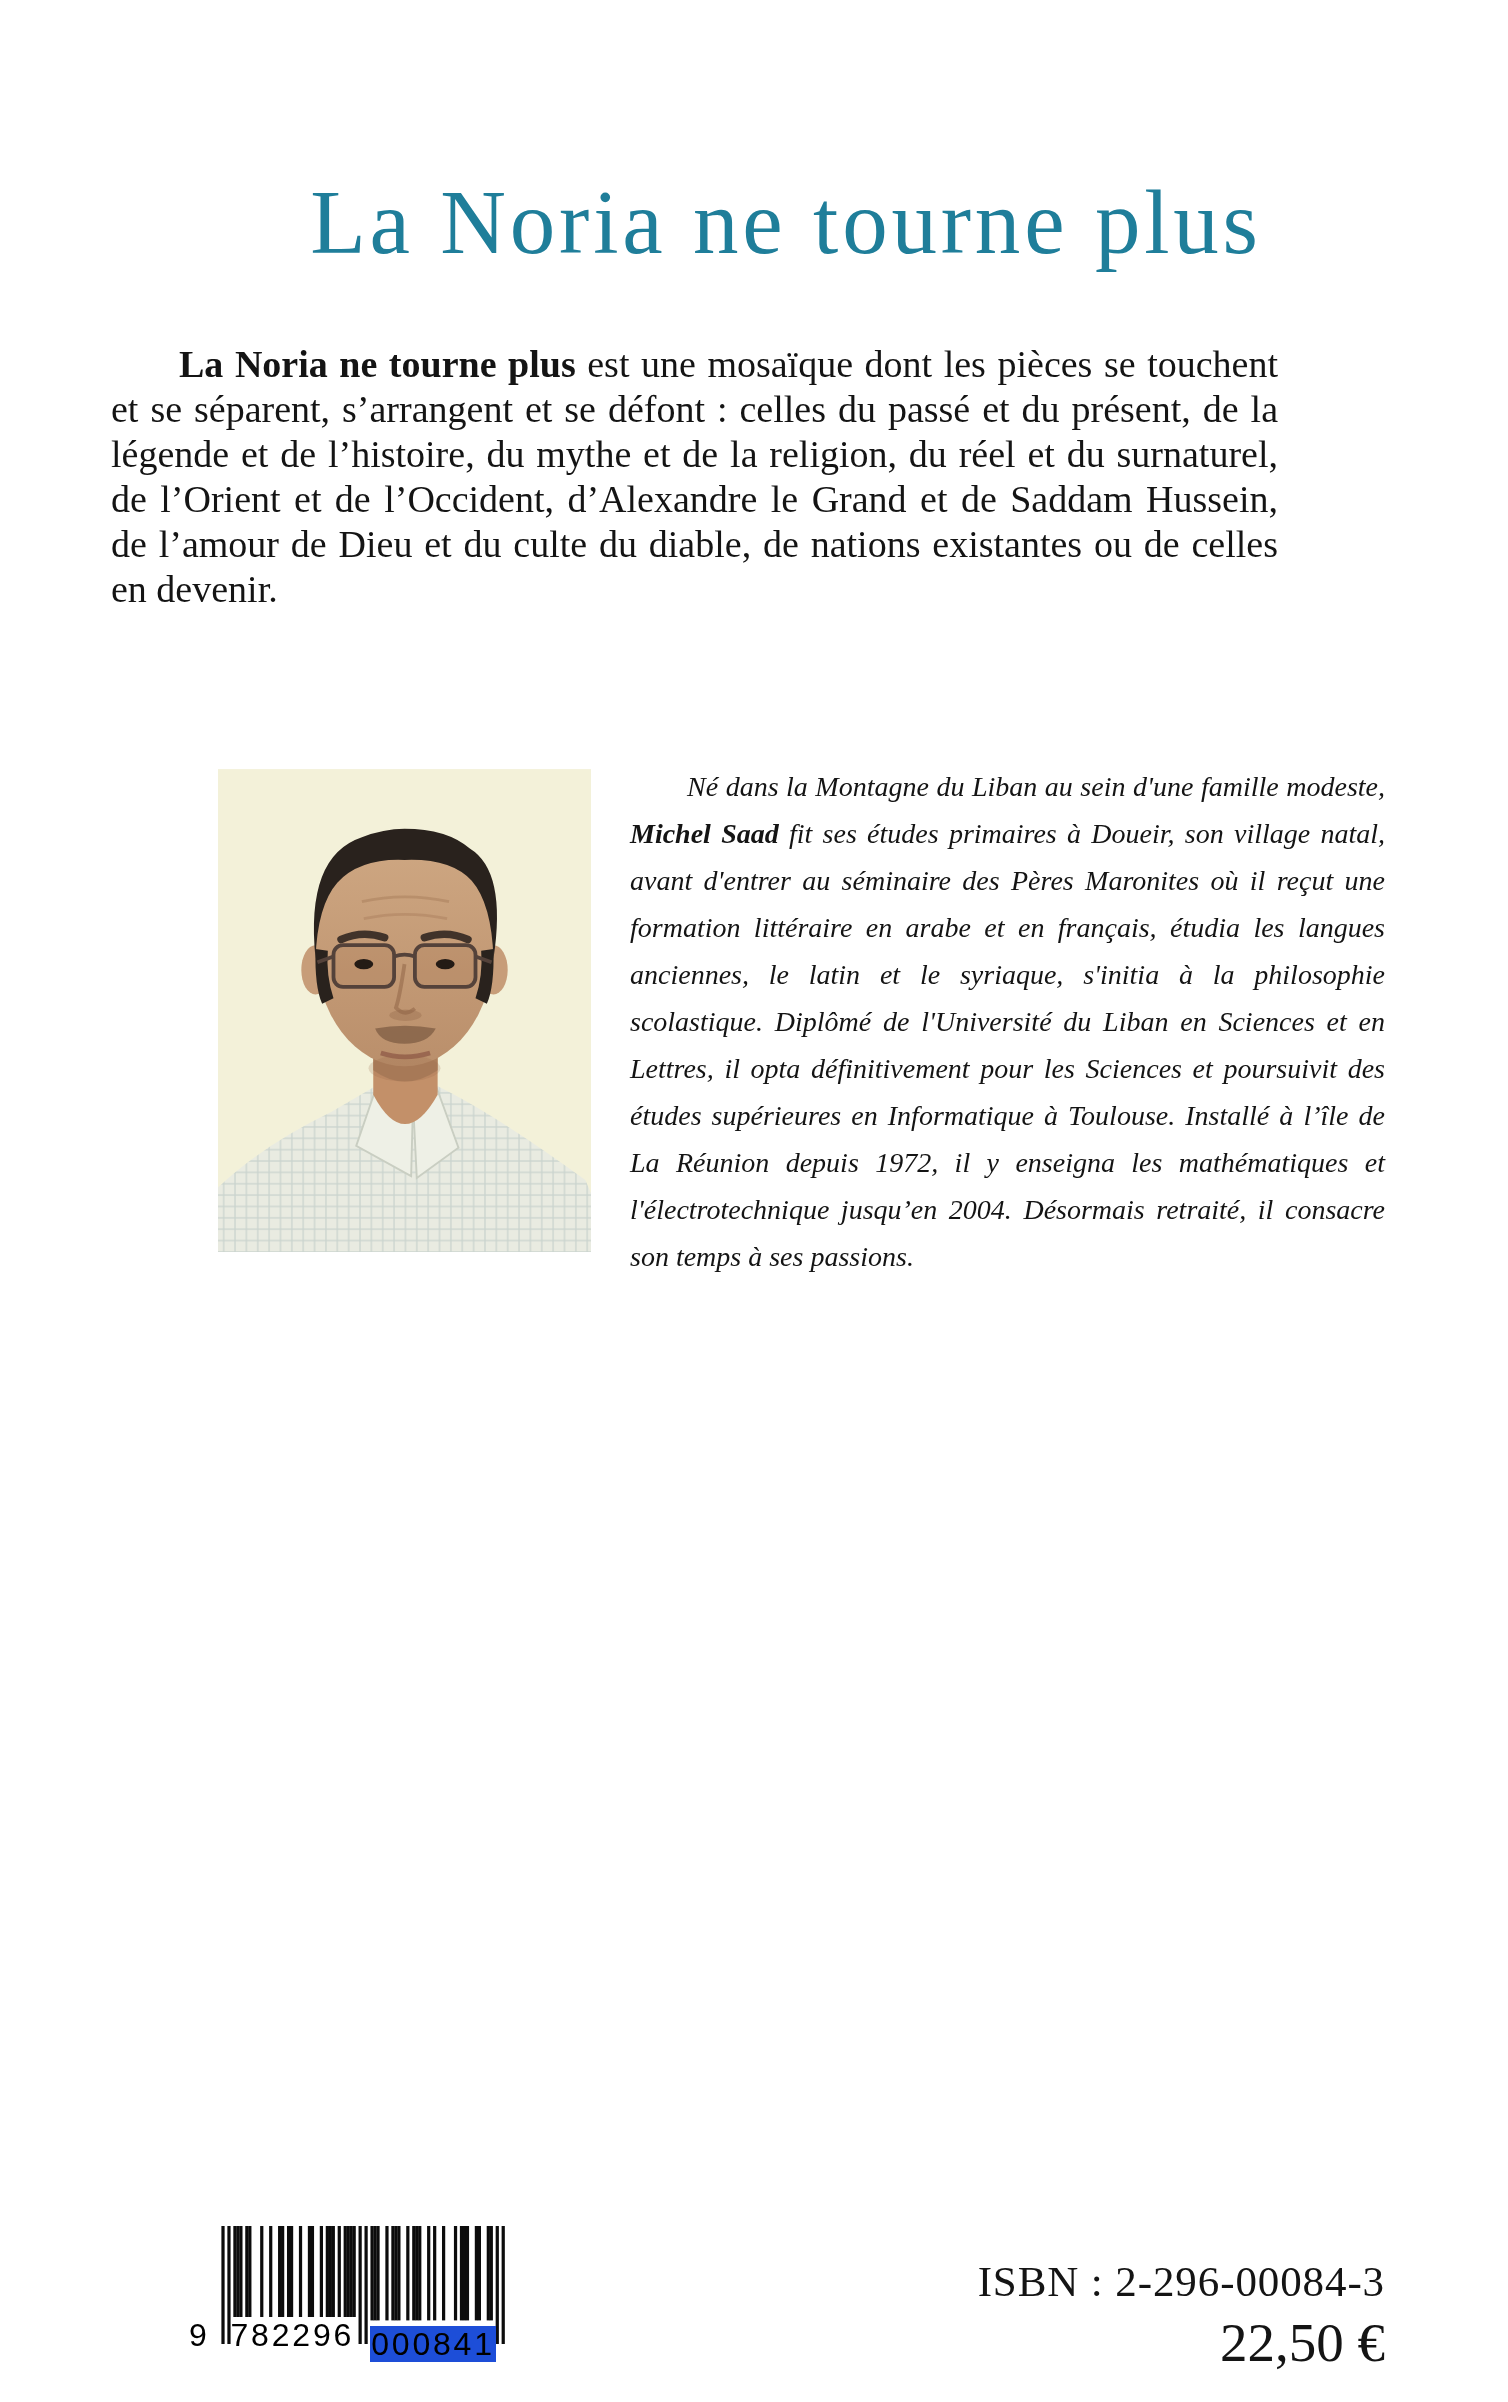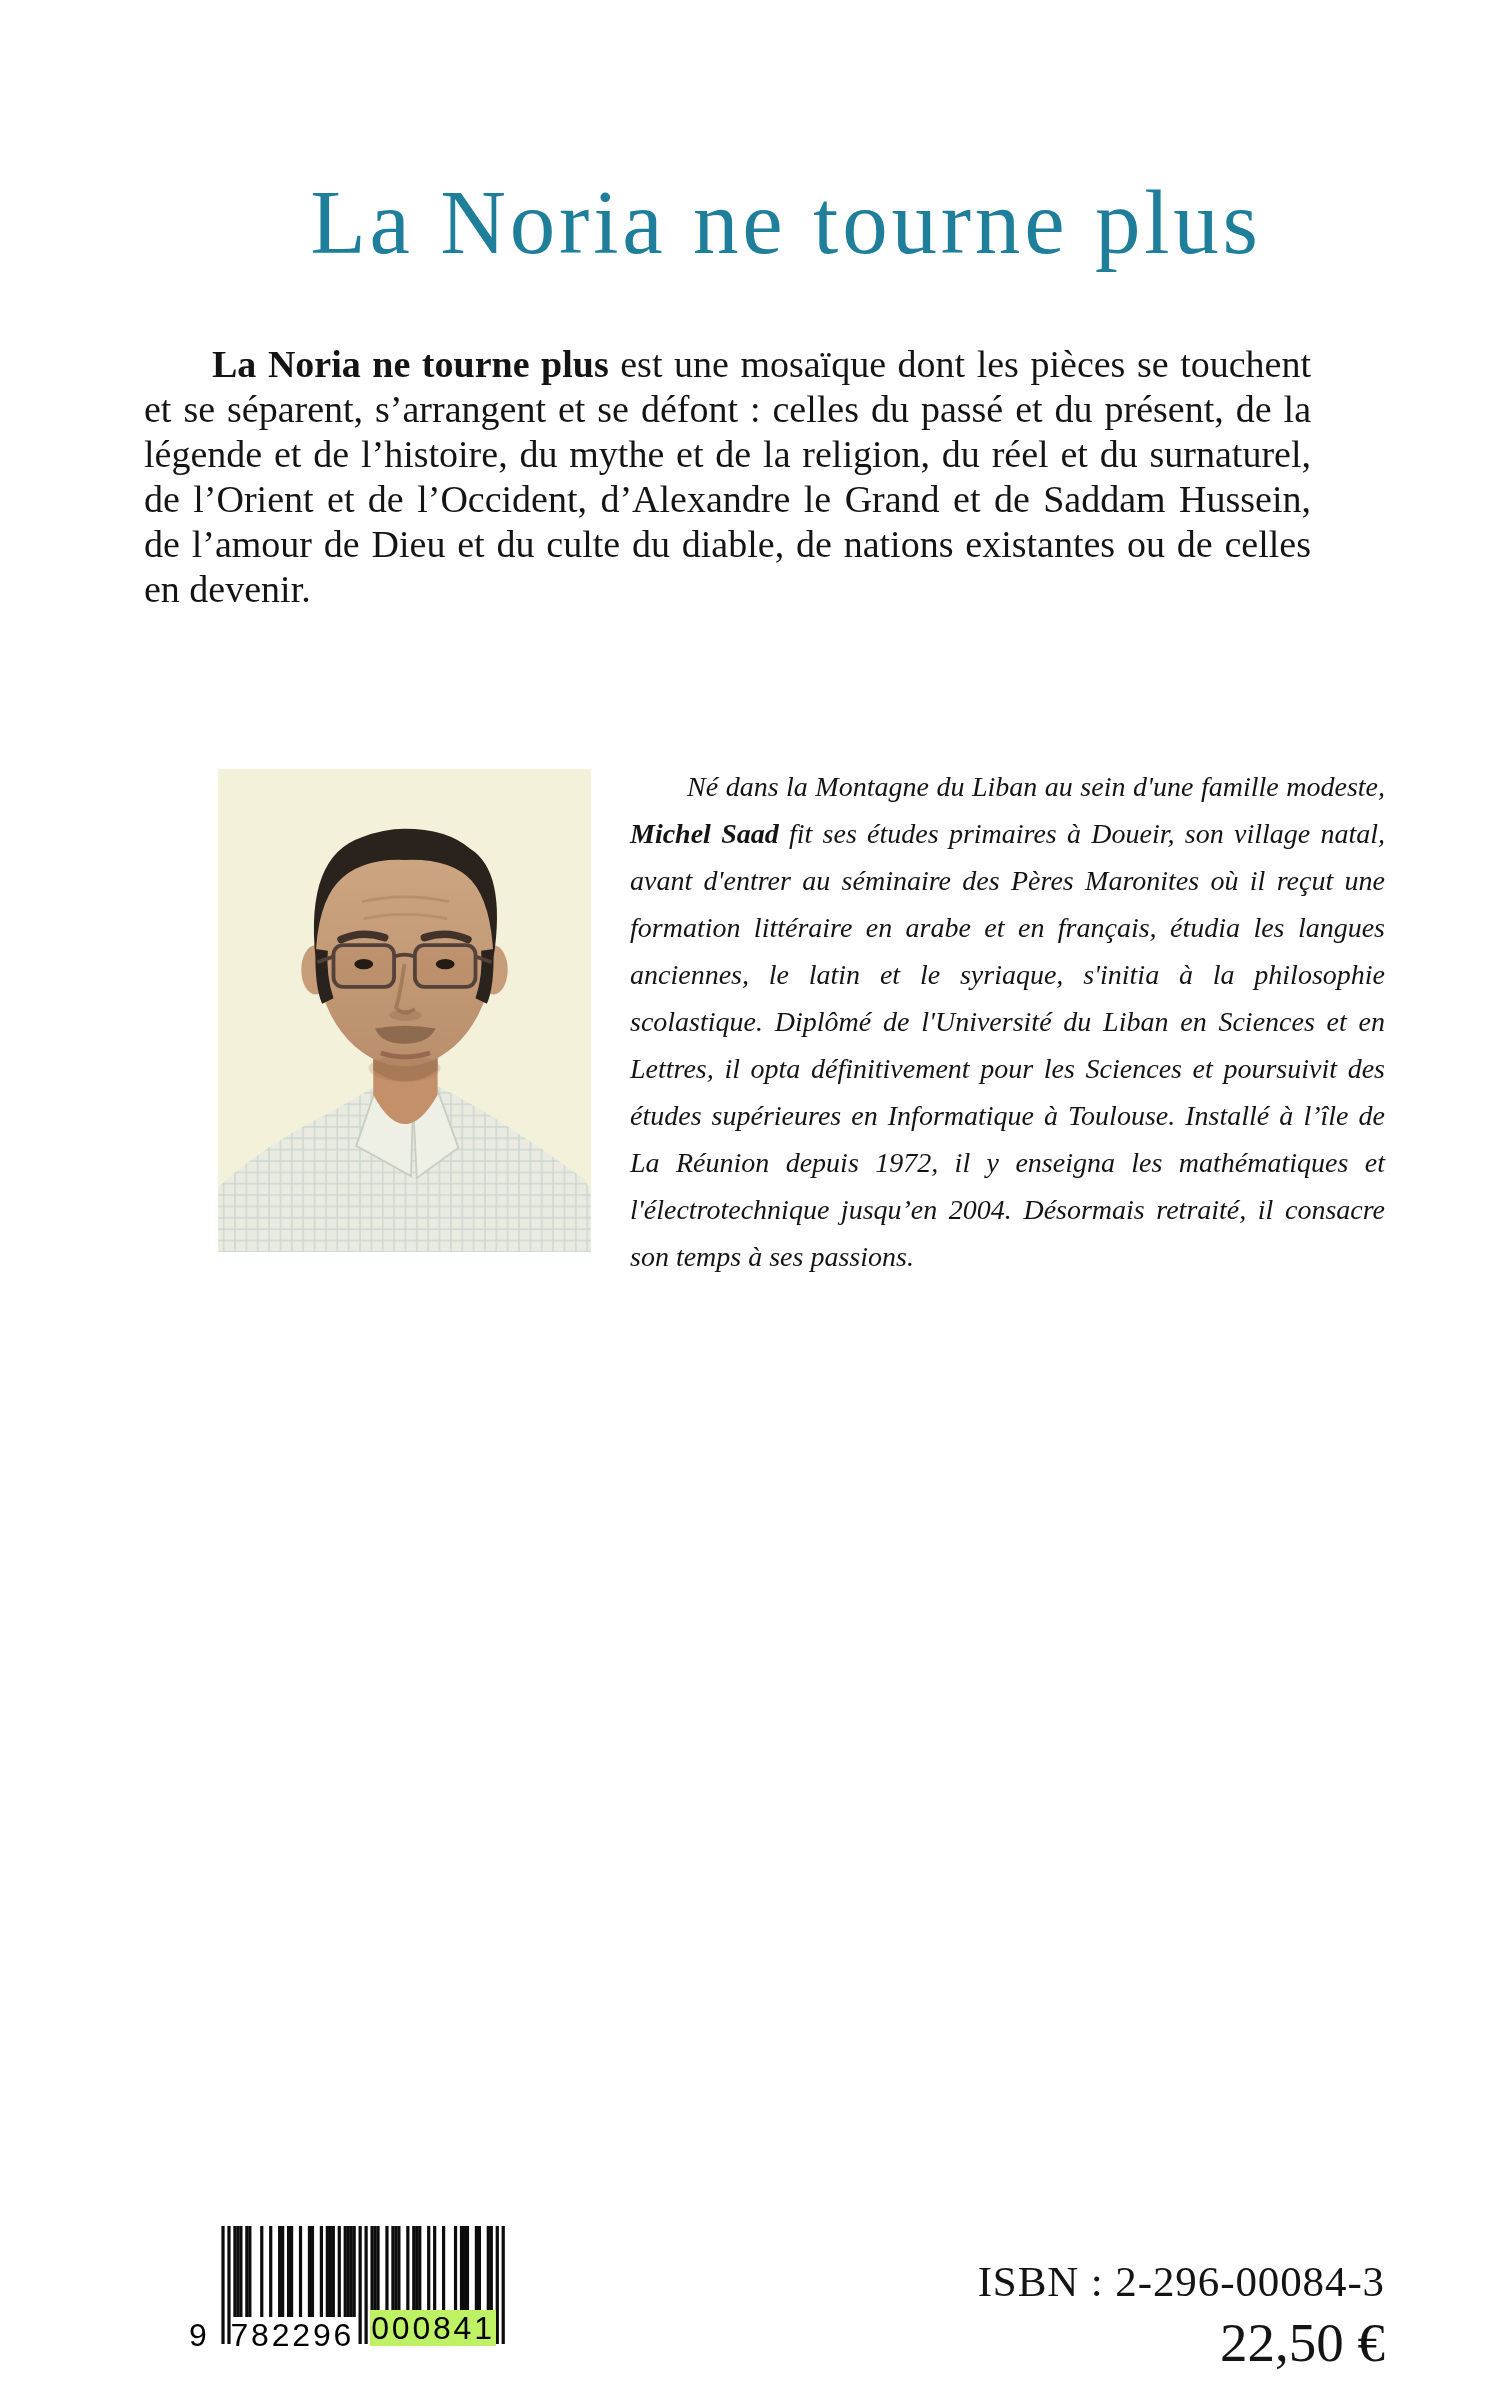--- a/index.html
+++ b/index.html
@@ -25,21 +25,21 @@
     text-align:center;
     font-family:"Liberation Serif", serif;
     font-weight:normal;
     font-size:91px;
     line-height:1.12;
     letter-spacing:3.8px;
     color:var(--title-color);
   }
   
   p.synopsis{
-    margin:68px 0 0 112px;
+    margin:68px 0 0 79px;
     width:1167px;
     font-size:38px;
     line-height:45px;
     text-align:justify;
     text-indent:68px;
     font-family:Liberation Serif, serif;
   }
   p.synopsis strong{font-weight:bold;}
   
   section.author{
@@ -72,21 +72,21 @@
     position:absolute;
     font-family:"Liberation Sans", sans-serif;
     font-size:32px;
     line-height:36px;
     color:#000;
     letter-spacing:2.8px;
     white-space:nowrap;
   }
   .bc-first{left:-32px;top:91px;}
   .bc-left{left:9.5px;top:91px;width:126px;text-align:left;background:#ffffff;}
-  .bc-right{left:149px;top:84px;width:126px;text-align:center;background:#bef264;}
+  .bc-right{left:149px;top:100px;width:126px;text-align:center;background:#1d4ed8;}
   .pricing{
     position:absolute;
     right:155px;top:2258px;
     text-align:right;
   }
   .isbn-line{
     font-size:43px;
     line-height:47px;
     letter-spacing:0.9px;
   }

